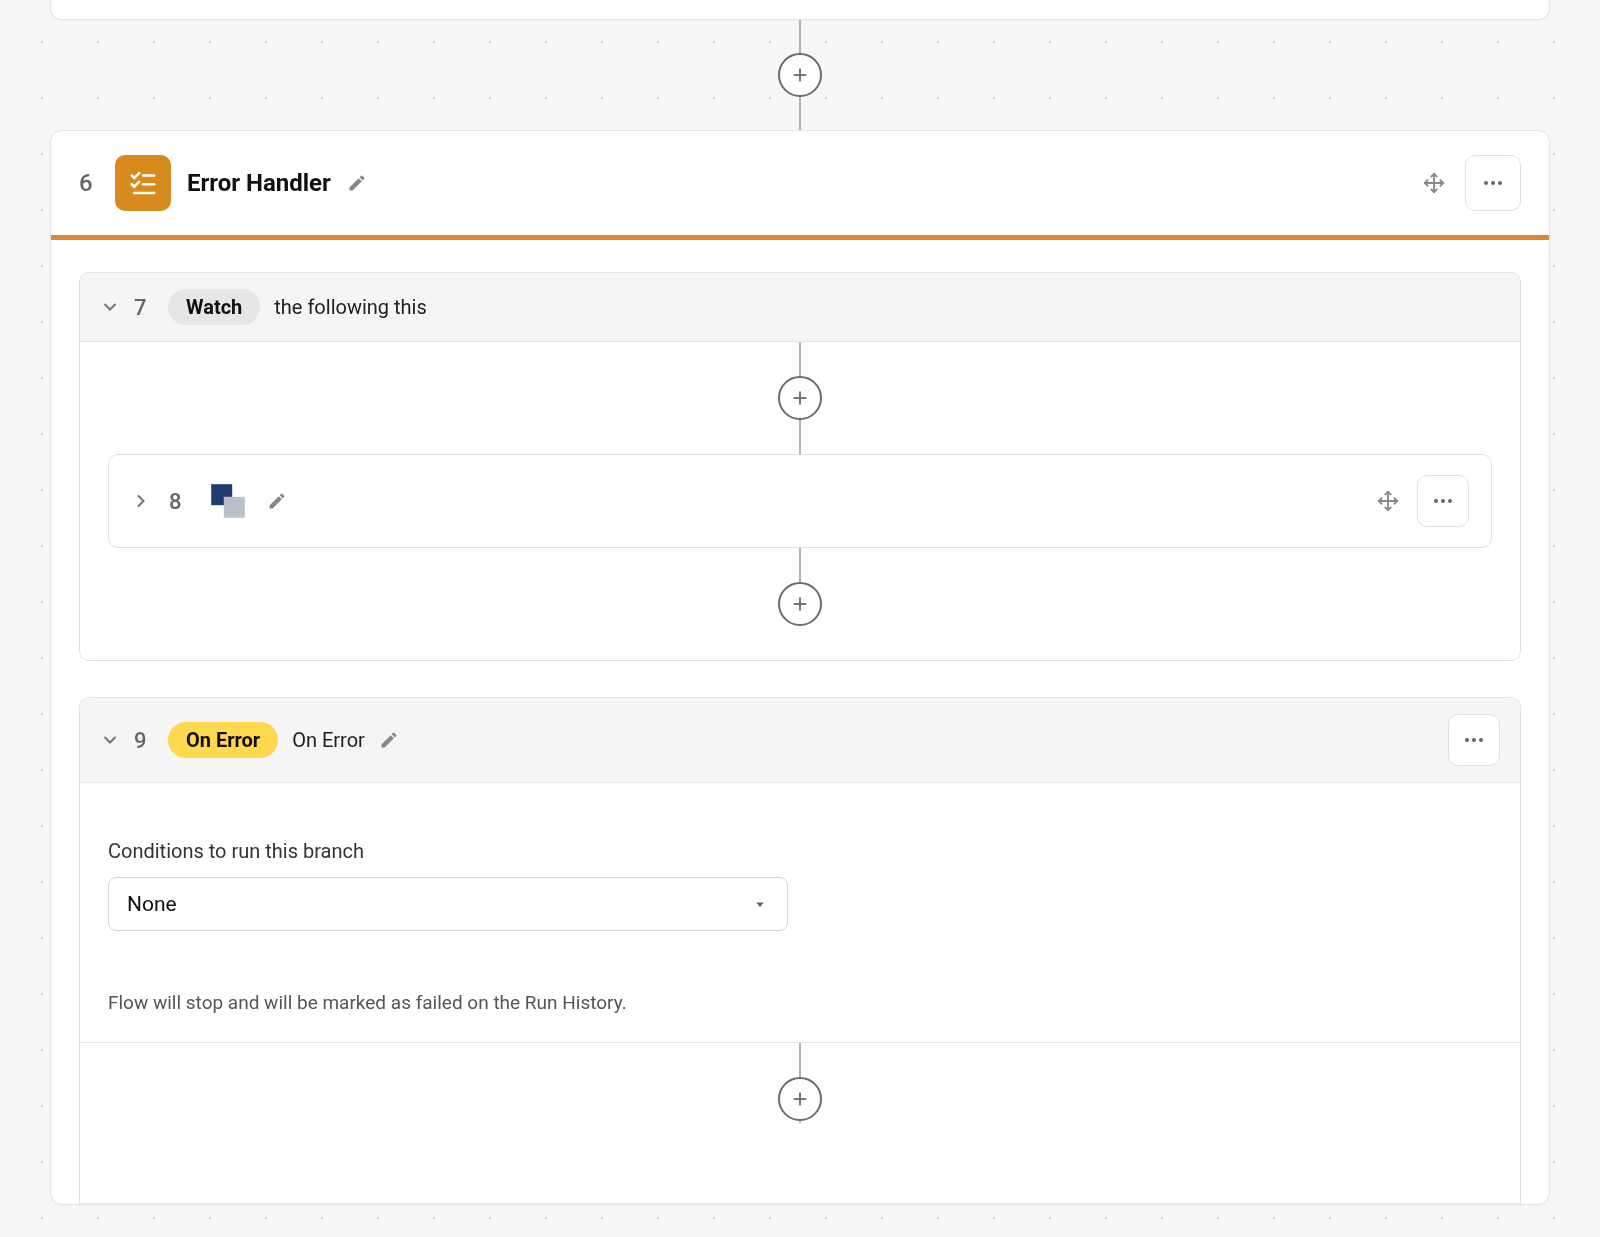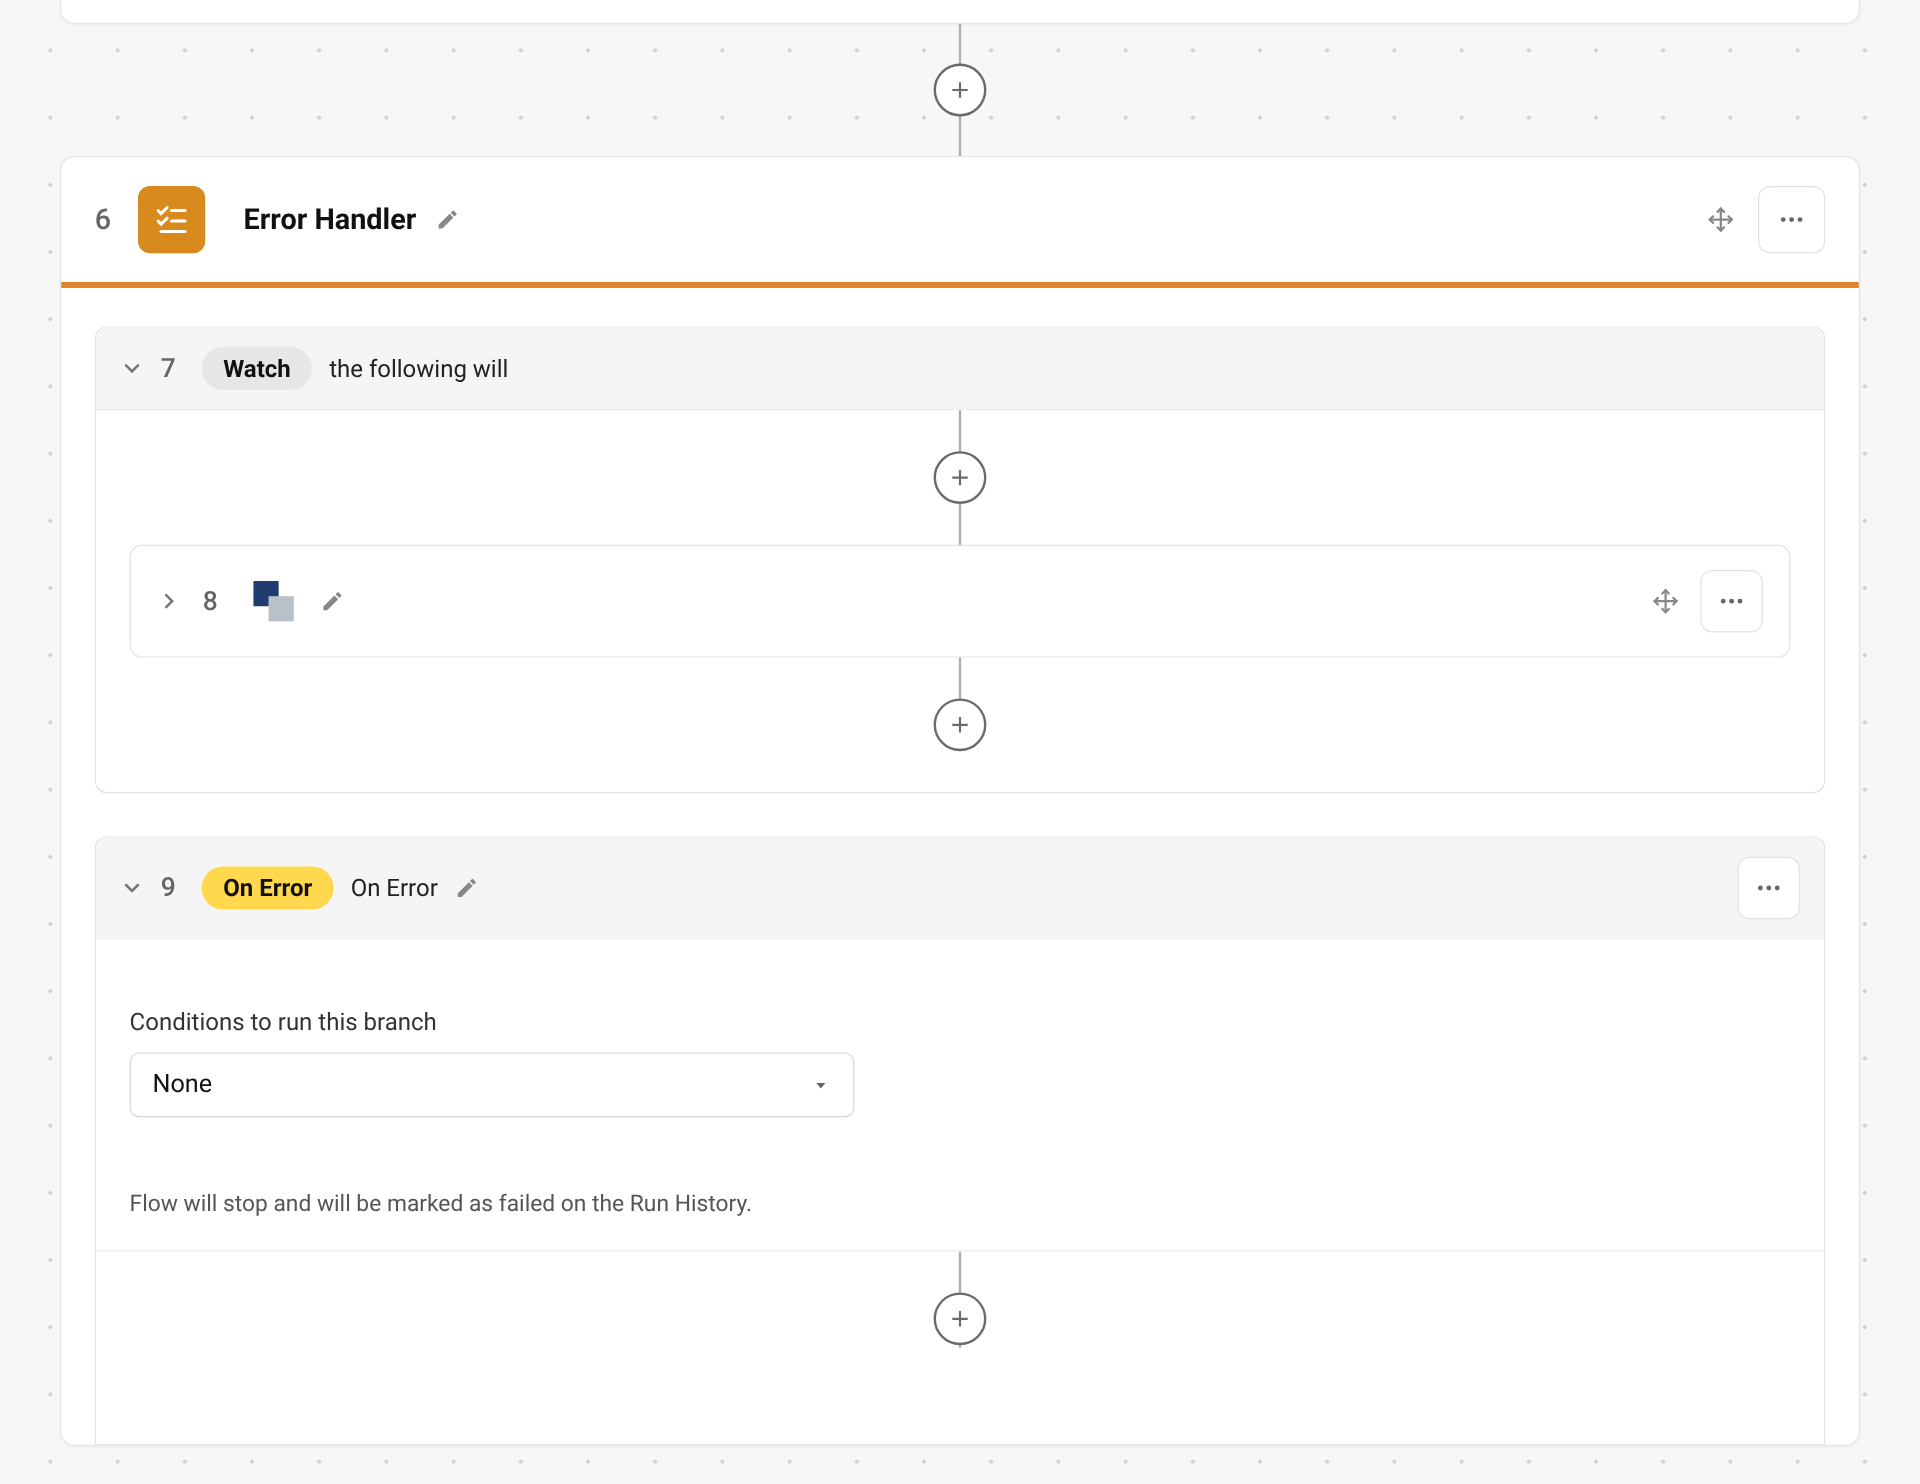--- a/index.html
+++ b/index.html
@@ -75,21 +75,21 @@
   }
   .eh-icon {
     width: 56px; height: 56px;
     background: #d88a1e;
     border-radius: 10px;
     display: flex; align-items: center; justify-content: center;
     color: #fff;
   }
   .eh-icon svg { width: 30px; height: 30px; }
   .step-title {
-    font-size: 24px; font-weight: 700; margin-left: 16px;
+    font-size: 24px; font-weight: 700;
   }
   .edit-icon {
     color: #888; cursor: pointer;
     display: inline-flex;
   }
   .edit-icon svg { width: 20px; height: 20px; }
   .header-right {
     margin-left: auto;
     display: flex; align-items: center; gap: 20px;
   }
@@ -163,21 +163,21 @@
 
   
   .form-body {
     padding: 28px;
     display: flex; flex-direction: column; gap: 6px;
     border-bottom: 1px solid #e6e6e8;
     background:#fff;
   }
   .form-label { font-size: 20px; color:#333; margin-bottom: 8px; display:flex; align-items:center; gap:10px;margin-top:28px;}
   .select {
-    width: 604px;
+    width: 680px;
     border: 1px solid #d6d6d9;
     border-radius: 8px;
     padding: 14px 18px;
     font-size: 21px;
     display:flex; align-items:center; justify-content:space-between;
     cursor:pointer;
     background:#fff;
   }
   .select .tri { color:#666; display:inline-flex;}
   .select .tri svg{width:18px;height:18px;}
@@ -257,21 +257,21 @@
 
       <div class="substep">
         <div class="substep-header">
           <span class="chev">
             <svg viewBox="0 0 24 24" fill="none" stroke="currentColor" stroke-width="2.5" stroke-linecap="round">
                 <polyline points="6 9 12 15 18 9"></polyline>
               </svg>
           </span>
           <div class="step-num" style="font-size:22px;">7</div>
           <div class="pill">Watch</div>
-          <div class="substep-text">the following will</div>
+          <div class="substep-text">the following this</div>
         </div>
         <div class="substep-body">
 
           <div class="connector-block" style="height:112px;">
             <div class="vline" style="top:0;height:112px;"></div>
             <div style="position:absolute; top:34px; left:0; right:0;">
               <div class="add-node">
                 <svg viewBox="0 0 24 24" fill="none" stroke="currentColor" stroke-width="2">
                     <line x1="12" y1="5" x2="12" y2="19"></line>
                     <line x1="5" y1="12" x2="19" y2="12"></line>

